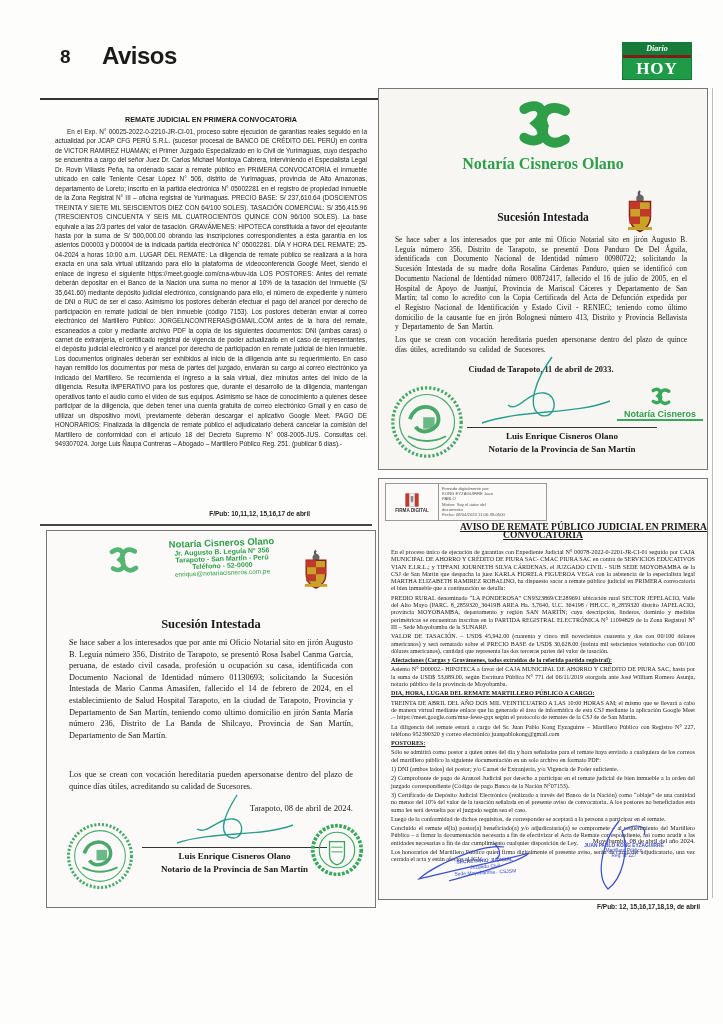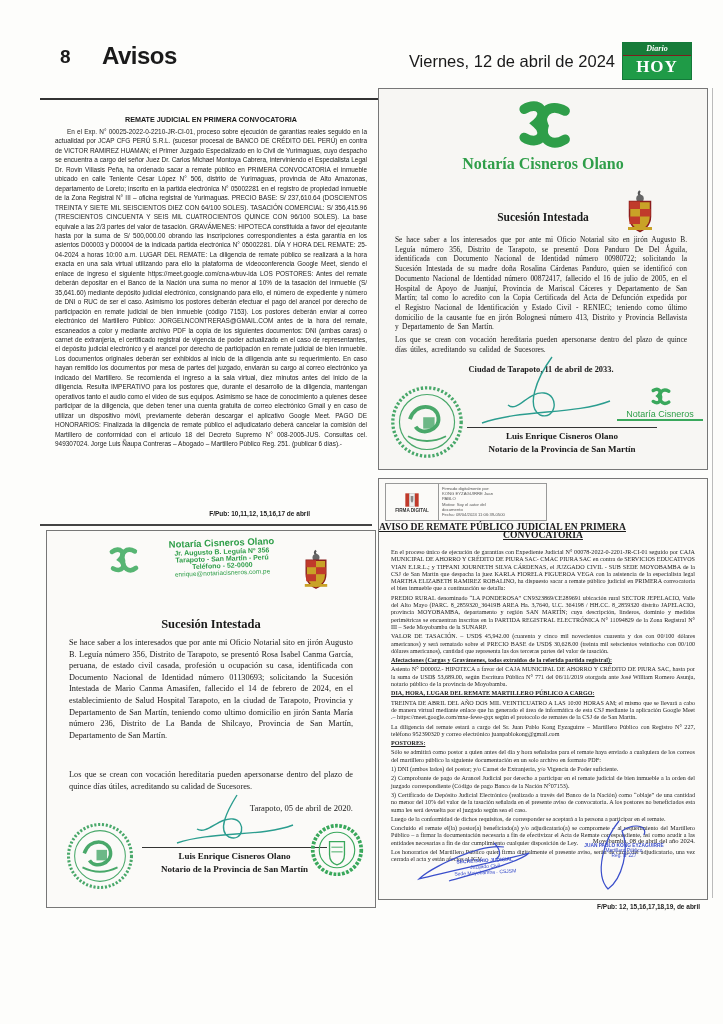--- a/index.html
+++ b/index.html
@@ -13,24 +13,23 @@
   p{margin:0 0 2px 0;}
   .avh{font-weight:bold;text-decoration:underline;}
   svg{display:block;}
 </style>
 </head>
 <body>
 <div id="page">
 
 <div class="abs" style="left:60px;top:46px;font-size:19px;font-weight:bold;">8</div>
 <div class="abs" style="left:102px;top:42px;font-size:24px;font-weight:bold;letter-spacing:-0.5px;">Avisos</div>
-<div class="abs" style="left:340px;top:52px;width:275px;text-align:right;font-size:16.5px;">Viernes, 12 de abril de 2024</div>
 
 <div class="abs" style="left:622px;top:42px;width:68px;height:36px;background:#1f9b47;border:1px solid #14793a;">
-  <div style="height:12px;background:#177c39;color:#fff;font-size:8px;font-style:italic;font-weight:bold;text-align:center;line-height:12px;font-family:'Liberation Serif',serif;border-bottom:1px solid #7f1d1d;">Diario</div>
+  <div style="height:12px;background:#177c39;color:#fff;font-size:8px;font-style:italic;font-weight:bold;text-align:center;line-height:12px;font-family:'Liberation Serif',serif;border-bottom:3px solid #7f1d1d;">Diario</div>
   <div style="color:#fff;font-size:17px;font-weight:bold;text-align:center;line-height:22px;font-family:'Liberation Serif',serif;letter-spacing:1px;">HOY</div>
 </div>
 <div class="abs" style="left:40px;top:98px;width:575px;height:2px;background:#333;"></div>
 
 <div class="abs" style="left:55px;top:115px;width:312px;text-align:center;font-size:7.2px;font-weight:bold;">REMATE JUDICIAL EN PRIMERA CONVOCATORIA</div>
 <div class="abs just" style="left:55px;top:127px;width:312px;font-size:6.45px;line-height:9.45px;text-indent:12px;color:#222;">En el Exp. N° 00025-2022-0-2210-JR-CI-01, proceso sobre ejecución de garantías reales seguido en la actualidad por JCAP CFG PERÚ S.R.L. (sucesor procesal de BANCO DE CRÉDITO DEL PERÚ) en contra de VICTOR RAMIREZ HUAMAN; el Primer Juzgado Especializado en lo Civil de Yurimaguas, cuyo despacho se encuentra a cargo del señor Juez Dr. Carlos Michael Montoya Cabrera, interviniendo el Especialista Legal Dr. Rovin Viliasis Peña, ha ordenado sacar a remate público en PRIMERA CONVOCATORIA el inmueble ubicado en calle Teniente César López N° 506, distrito de Yurimaguas, provincia de Alto Amazonas, departamento de Loreto; inscrito en la partida electrónica N° 05002281 en el registro de propiedad inmueble de la Zona Registral N° III – oficina registral de Yurimaguas. PRECIO BASE: S/ 237,610.64 (DOSCIENTOS TREINTA Y SIETE MIL SEISCIENTOS DIEZ CON 64/100 SOLES). TASACIÓN COMERCIAL: S/ 356,415.96 (TRESCIENTOS CINCUENTA Y SEIS MIL CUATROCIENTOS QUINCE CON 96/100 SOLES). La base equivale a las 2/3 partes del valor de tasación. GRAVÁMENES: HIPOTECA constituida a favor del ejecutante hasta por la suma de S/ 500,000.00 obrando las inscripciones correspondientes a ésta garantía en los asientos D00003 y D00004 de la indicada partida electrónica N° 05002281. DÍA Y HORA DEL REMATE: 25-04-2024 a horas 10:00 a.m. LUGAR DEL REMATE: La diligencia de remate público se realizará a la hora exacta en una sala virtual utilizando para ello la plataforma de videoconferencia Google Meet, siendo el enlace de ingreso el siguiente https://meet.google.com/cna-wbuv-ida LOS POSTORES: Antes del remate deberán depositar en el Banco de la Nación una suma no menor al 10% de la tasación del inmueble (S/ 35,641.60) mediante depósito judicial electrónico, consignando para ello, el número de expediente y número de DNI o RUC de ser el caso. Asimismo los postores deberán efectuar el pago del arancel por derecho de participación en remate judicial de bien inmueble (código 7153). Los postores deberán enviar al correo electrónico del Martillero Público: JORGELNCONTRERAS@GMAIL.COM antes de la hora del remate, escaneados a color y mediante archivo PDF la copia de los siguientes documentos: DNI (ambas caras) o carnet de extranjería, el certificado registral de vigencia de poder actualizado en el caso de representantes, el depósito judicial electrónico y el arancel por derecho de participación en remate judicial de bien inmueble. Los documentos originales deberán ser exhibidos al inicio de la diligencia ante su requerimiento. En caso hayan remitido los documentos por mesa de partes del juzgado, enviarán su cargo al correo electrónico ya indicado del Martillero. Se recomienda el ingreso a la sala virtual, diez minutos antes del inicio de la diligencia. Resulta IMPERATIVO para los postores que, durante el desarrollo de la diligencia, mantengan operativos tanto el audio como el video de sus equipos. Asimismo se hace de conocimiento a quienes desee participar de la diligencia, que deben tener una cuenta gratuita de correo electrónico Gmail y en caso de utilizar un dispositivo móvil, previamente deberán descargar el aplicativo Google Meet. PAGO DE HONORARIOS: Finalizada la diligencia de remate público el adjudicatario deberá cancelar la comisión del Martillero de conformidad con el artículo 18 del Decreto Supremo N° 008-2005-JUS. Consultas cel. 949307024. Jorge Luis Ñaupa Contreras – Abogado – Martillero Público Reg. 251. (publicar 6 días).-</div>
 <div class="abs fpub" style="left:55px;top:510px;width:255px;text-align:right;">F/Pub: 10,11,12, 15,16,17 de abril</div>
 <div class="abs" style="left:40px;top:524px;width:332px;height:2px;background:#444;"></div>
 
 <div class="abs box" style="left:46px;top:530px;width:328px;height:376px;">
@@ -58,21 +57,21 @@
       <rect x="6" y="16" width="14" height="10" fill="#c03a2b"></rect>
           <rect x="20" y="26" width="14" height="10" fill="#c03a2b"></rect>
       <rect x="6" y="36" width="14" height="10" fill="#c03a2b"></rect>
       <path d="M4 52 h32" stroke="#c9a227" stroke-width="4"></path>
     </svg>
   </div>
 
   <div class="abs serif" style="left:0;top:86px;width:328px;text-align:center;font-size:12.5px;font-weight:bold;">Sucesión Intestada</div>
   <div class="abs serif just" style="left:22px;top:106px;width:284px;font-size:8.3px;line-height:11.6px;">Se hace saber a los interesados que por ante mi Oficio Notarial sito en jirón Augusto B. Leguía número 356, Distrito de Tarapoto, se presentó Rosa Isabel Canma García, peruana, de estado civil casada, profesión u ocupación su casa, identificada con Documento Nacional de Identidad número 01130693; solicitando la Sucesión Intestada de Mario Canma Amasifen, fallecido el 14 de febrero de 2024, en el establecimiento de Salud Hospital Tarapoto, en la ciudad de Tarapoto, Provincia y Departamento de San Martín, teniendo como ultimo domicilio en jirón Santa María número 236, Distrito de La Banda de Shilcayo, Provincia de San Martín, Departamento de San Martín.</div>
   <div class="abs serif just" style="left:22px;top:238px;width:284px;font-size:8.3px;line-height:11.6px;">Los que se crean con vocación hereditaria pueden apersonarse dentro del plazo de quince días útiles, acreditando su calidad de Sucesores.</div>
-  <div class="abs serif" style="left:22px;top:272px;width:284px;text-align:right;font-size:8.6px;">Tarapoto, 05 de abril de 2020.</div>
+  <div class="abs serif" style="left:22px;top:272px;width:284px;text-align:right;font-size:8.6px;">Tarapoto, 08 de abril de 2024.</div>
 
   <div class="abs" style="left:18px;top:286px;">
     <svg width="70" height="78" viewBox="0 0 80 86">
       <g stroke="#49a86a" fill="none">
         <circle cx="40" cy="43" r="36" stroke-width="3.5" stroke-dasharray="2.4 2"></circle>
         <circle cx="40" cy="43" r="29" stroke-width="1.2"></circle>
         <path d="M22 40 C 28 22, 50 24, 52 38 C 54 52, 34 58, 28 48" stroke-width="4"></path>
         <rect x="36" y="36" width="12" height="12" fill="#49a86a" stroke="none" opacity="0.8"></rect>
         <path d="M20 56 q20 10 40 0" stroke-width="2"></path>
       </g>
@@ -148,21 +147,21 @@
   <div class="abs serif" style="left:58px;top:342px;width:250px;text-align:center;font-size:9px;font-weight:bold;">Luis Enrique Cisneros Olano</div>
   <div class="abs serif" style="left:58px;top:355px;width:250px;text-align:center;font-size:9px;font-weight:bold;">Notario de la Provincia de San Martín</div>
 
   <div class="abs" style="left:238px;top:296px;width:86px;text-align:center;">
     <svg width="34" height="24" viewBox="0 0 100 70" style="margin:0 auto;">
       <g fill="none" stroke="#3aa85c" stroke-width="10" stroke-linecap="round">
         <path d="M30 16 C 46 6, 58 20, 44 32 C 58 44, 46 58, 30 48"></path>
         <path d="M76 18 C 58 8, 46 22, 52 35 C 48 48, 60 60, 76 50"></path>
       </g>
     </svg>
-    <div class="green" style="font-size:9px;font-weight:normal;border-bottom:2px solid #3aa85c;">Notaría Cisneros</div>
+    <div class="green" style="font-size:9px;font-weight:bold;border-bottom:2px solid #3aa85c;">Notaría Cisneros</div>
   </div>
 </div>
 
 <div class="abs box" style="left:378px;top:478px;width:328px;height:420px;">
 
   <div class="abs" style="left:6px;top:4px;width:160px;height:36px;border:1px solid #999;display:flex;">
     <div style="width:52px;border-right:1px solid #999;display:flex;flex-direction:column;align-items:center;justify-content:center;">
       <svg width="14" height="16" viewBox="0 0 20 24">
         <rect x="0" y="2" width="6" height="20" fill="#c03a2b"></rect>
             <rect x="14" y="2" width="6" height="20" fill="#c03a2b"></rect>
@@ -174,21 +173,21 @@
     <div style="flex:1;padding:2px 3px;color:#555;">
       <div style="font-size:4.2px;line-height:5.2px;">Firmado digitalmente por:</div>
       <div style="font-size:4.2px;line-height:5.2px;">KONG EYZAGUIRRE Juan</div>
       <div style="font-size:4.2px;line-height:5.2px;">PABLO</div>
       <div style="font-size:4.2px;line-height:5.2px;">Motivo: Soy el autor del</div>
       <div style="font-size:4.2px;line-height:5.2px;">documento</div>
       <div style="font-size:4.2px;line-height:5.2px;">Fecha: 08/04/2024 11:06:39-0500</div>
     </div>
   </div>
 
-  <div class="abs serif" style="left:0;top:42px;width:328px;text-align:left;font-size:9.6px;font-weight:bold;text-decoration:underline;">AVISO DE REMATE PÚBLICO JUDICIAL EN PRIMERA</div>
+  <div class="abs serif" style="left:0;top:42px;width:328px;text-align:right;font-size:9.6px;font-weight:bold;text-decoration:underline;">AVISO DE REMATE PÚBLICO JUDICIAL EN PRIMERA</div>
   <div class="abs serif" style="left:0;top:50px;width:328px;text-align:center;font-size:9.6px;font-weight:bold;text-decoration:underline;">CONVOCATORIA</div>
 
   <div class="abs serif just" style="left:12px;top:70px;width:304px;font-size:6.1px;line-height:7.3px;color:#222;">
     <p>En el proceso único de ejecución de garantías con Expediente Judicial N° 00078-2022-0-2201-JR-CI-01 seguido por CAJA MUNICIPAL DE AHORRO Y CRÉDITO DE PIURA SAC- CMAC PIURA SAC en contra de SERVICIOS EDUCATIVOS VIAN E.I.R.L.; y TIFFANI JOURNETH SILVA CÁRDENAS, el JUZGADO CIVIL - SUB SEDE MOYOBAMBA de la CSJ de San Martín que despacha la juez KARLA FIORELA FIGUEROA VEGA con la asistencia de la especialista legal MARTHA ELIZABETH RAMIREZ ROBALINO, ha dispuesto sacar a remate público judicial en PRIMERA convocatoria el bien inmueble que a continuación se detalla:</p>
     <p>PREDIO RURAL denominado “LA PONDEROSA” CN9323869/CE289691 ubicación rural SECTOR JEPELACIO, Valle del Alto Mayo (PARC. 8_2859320_36419B AREA Ha. 3,7640, U.C. 364198 / HH.CC. 8_2859320 distrito JAPELACIO, provincia MOYOBAMBA, departamento y región SAN MARTÍN; cuya descripción, linderos, dominio y medidas perimétricas se encuentran inscritas en la PARTIDA REGISTRAL ELECTRÓNICA N° 11094829 de la Zona Registral N° III – Sede Moyobamba de la SUNARP.</p>
     <p>VALOR DE TASACIÓN. – USD$ 45,942.00 (cuarenta y cinco mil novecientos cuarenta y dos con 00/100 dólares americanos) y será rematado sobre el PRECIO BASE de USD$ 30,628.00 (treinta mil seiscientos veintiocho con 00/100 dólares americanos), cantidad que representa las dos terceras partes del valor de tasación.</p>
     <p class="avh">Afectaciones (Cargas y Gravámenes, todos extraídos de la referida partida registral):</p>
     <p>Asiento N° D00002.- HIPOTECA a favor del CAJA MUNICIPAL DE AHORRO Y CRÉDITO DE PIURA SAC, hasta por la suma de USD$ 53,689.00, según Escritura Pública N° 771 del 06/11/2019 otorgada ante José William Romero Asunja, notario público de la provincia de Moyobamba.</p>
     <p class="avh">DIA, HORA, LUGAR DEL REMATE MARTILLERO PÚBLICO A CARGO:</p>
     <p>TREINTA DE ABRIL DEL AÑO DOS MIL VEINTICUATRO A LAS 10:00 HORAS AM; el mismo que se llevará a cabo de manera virtual mediante enlace que ha generado el área de informática de esta CSJ mediante la aplicación Google Meet .– https://meet.google.com/mxe-fewe-gqx según el protocolo de remates de la CSJ de de San Martín.</p>

